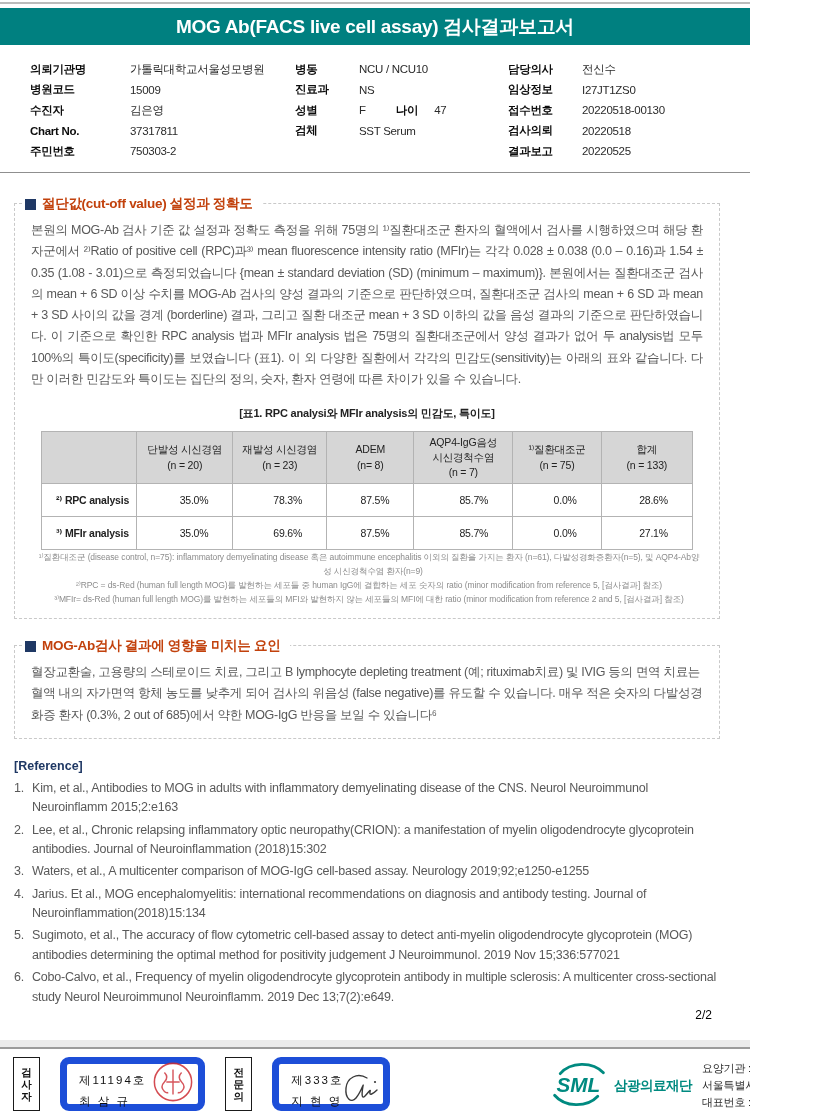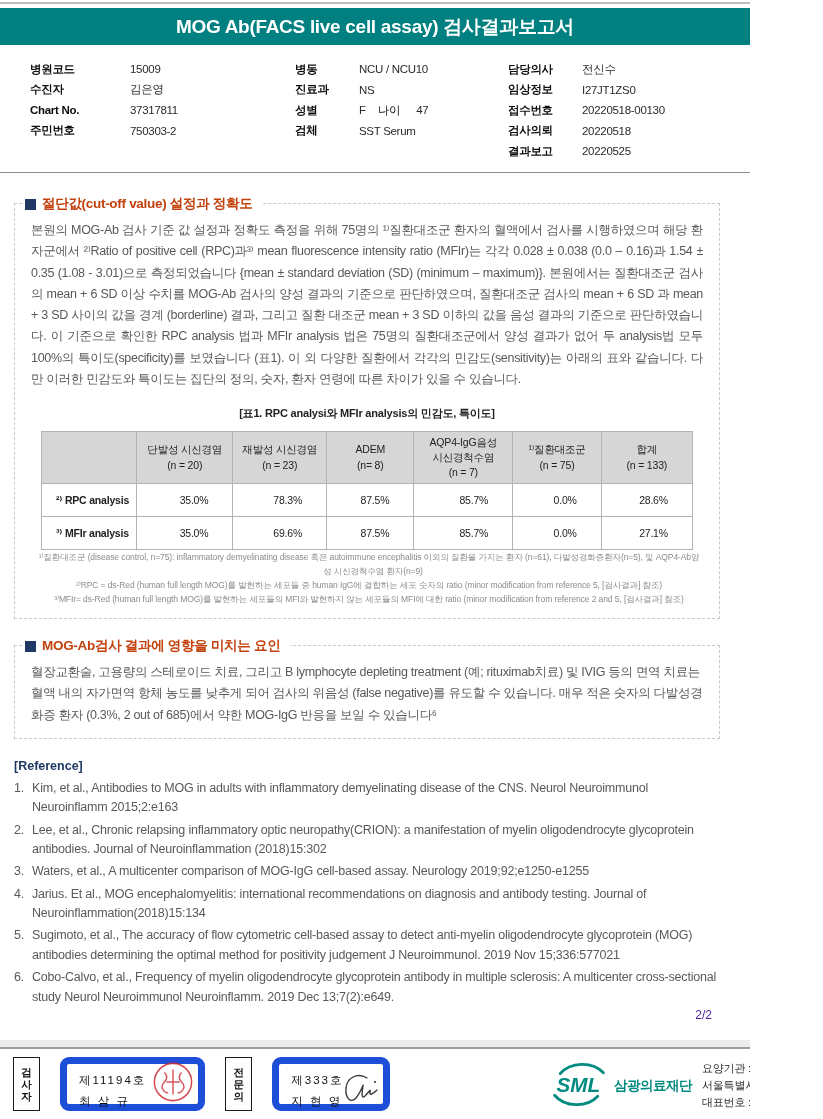--- a/index.html
+++ b/index.html
@@ -16,21 +16,21 @@
   .info-col { position:absolute; top:0; }
   .info-col.c1 { left:0; }
   .info-col.c2 { left:265px; }
   .info-col.c3 { left:478px; }
   .info-row { display:flex; height:20.5px; align-items:center; white-space:nowrap; }
   .lbl { font-weight:bold; color:#0d0d0d; }
   .c1 .lbl { width:100px; }
   .c2 .lbl { width:64px; }
   .c3 .lbl { width:74px; }
   .val { color:#2a2a2a; }
-  .lbl2 { font-weight:normal; color:#0d0d0d; margin-left:12px; margin-right:16px; }
+  .lbl2 { font-weight:bold; color:#0d0d0d; margin-left:30px; margin-right:16px; }
 
   .divider { margin-top:11px; border-top:1px solid #8f8f8f; }
 
   
   .dsec { position:relative; margin:30px 30px 0 14px; border:1px dashed #c9c9c9; padding:16px 16px 12px; }
   .dsec-head { position:absolute; top:-9px; left:8px; background:#fff; padding:0 10px 0 2px;
     color:#c2410c; font-weight:bold; font-size:13.5px; letter-spacing:-0.3px; display:flex; align-items:center;justify-content:flex-end; }
   .bullet { width:11px; height:11px; background:#1f3864; display:inline-block; margin-right:6px; }
   .dsec-body { color:#595959; font-size:12.5px; line-height:1.7; letter-spacing:-0.3px; text-align:justify; }
 
@@ -48,21 +48,21 @@
   .footnote { padding-left:10px; text-indent:-8px; }
 
   
   .refs { margin:20px 30px 0 14px; }
   .ref-heading { color:#1f3864; font-weight:bold; font-size:12.5px; margin-bottom:6px; }
   .ref-row { display:flex; color:#595959; font-size:12.5px; line-height:1.55; letter-spacing:-0.2px; margin-top:3px; }
   .ref-num { width:18px; flex:0 0 18px; }
   .ref-text { flex:1; }
 
   
-  .pageno { position:absolute; top:1008px; right:38px; font-size:12px; color:#4c1d95; }
+  .pageno { position:absolute; top:1008px; right:38px; font-size:12px; color:#000000; }
   .band { position:absolute; top:1040px; left:0; width:100%; height:9px; background:#ececec; border-bottom:2px solid #9c9c9c; }
   .footer { position:absolute; top:1056px; left:0; width:100%; height:58px; }
   .stamps { position:absolute; left:13px; top:1px; display:flex; gap:20px; height:54px; }
   .vbox { width:27px; border:1px solid #1a1a1a; display:flex; align-items:center; justify-content:center; }
   .vtext { width:1em; font-size:10.5px; font-weight:bold; color:#111; word-break:break-all; line-height:1.15; text-align:center; }
   .stampbox { border:7px solid #1d4ed8; border-radius:9px; padding:6px 12px 4px; position:relative; min-width:125px; }
   .stampbox .line { font-size:11.5px; color:#111; line-height:1.8; letter-spacing:2px; white-space:nowrap; }
   .seal { position:absolute; right:4px; top:50%; transform:translateY(-50%); }
   .sig { position:absolute; right:2px; top:4px; }
 
@@ -75,20 +75,24 @@
 
 <div class="page">
 
   <div class="top-line"></div>
   <div class="title-bar">
     <span>MOG Ab(FACS live cell assay) 검사결과보고서</span>
   </div>
 
   <div class="info-wrap">
     <div class="info-col c1">
+      <div class="info-row">
+          <span class="lbl">의뢰기관명</span>
+          <span class="val">가톨릭대학교서울성모병원</span>
+        </div>
       <div class="info-row">
           <span class="lbl">병원코드</span>
           <span class="val">15009</span>
         </div>
       <div class="info-row">
           <span class="lbl">수진자</span>
           <span class="val">김은영</span>
         </div>
       <div class="info-row">
           <span class="lbl">Chart No.</span>

